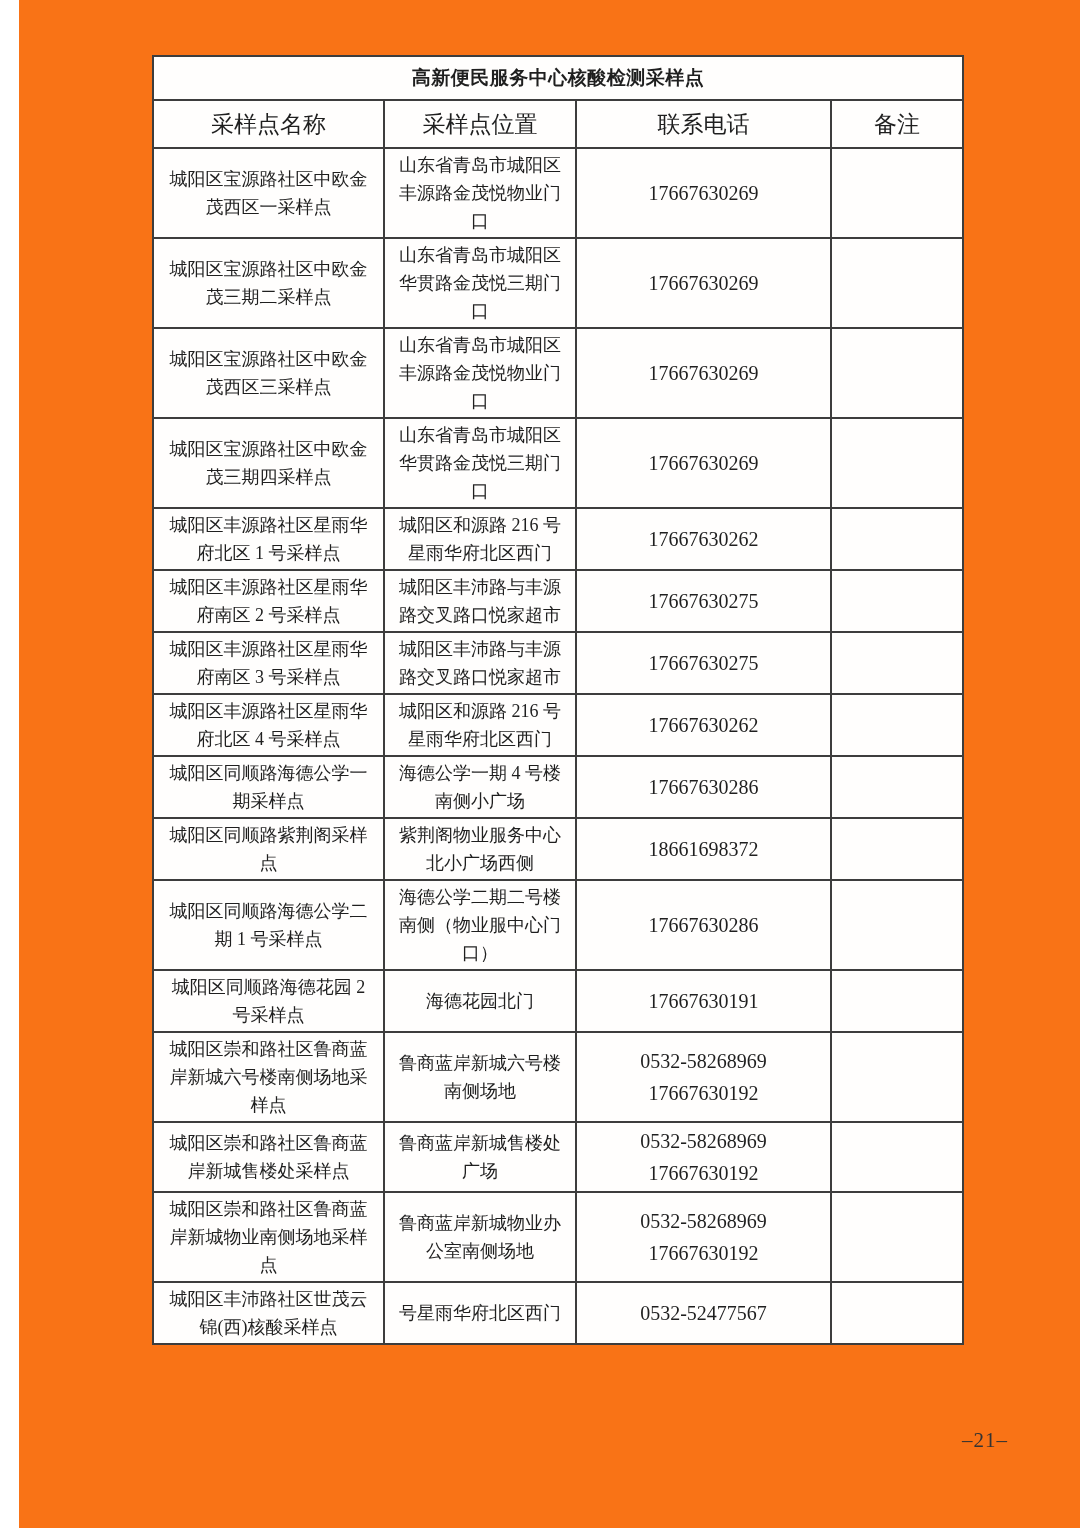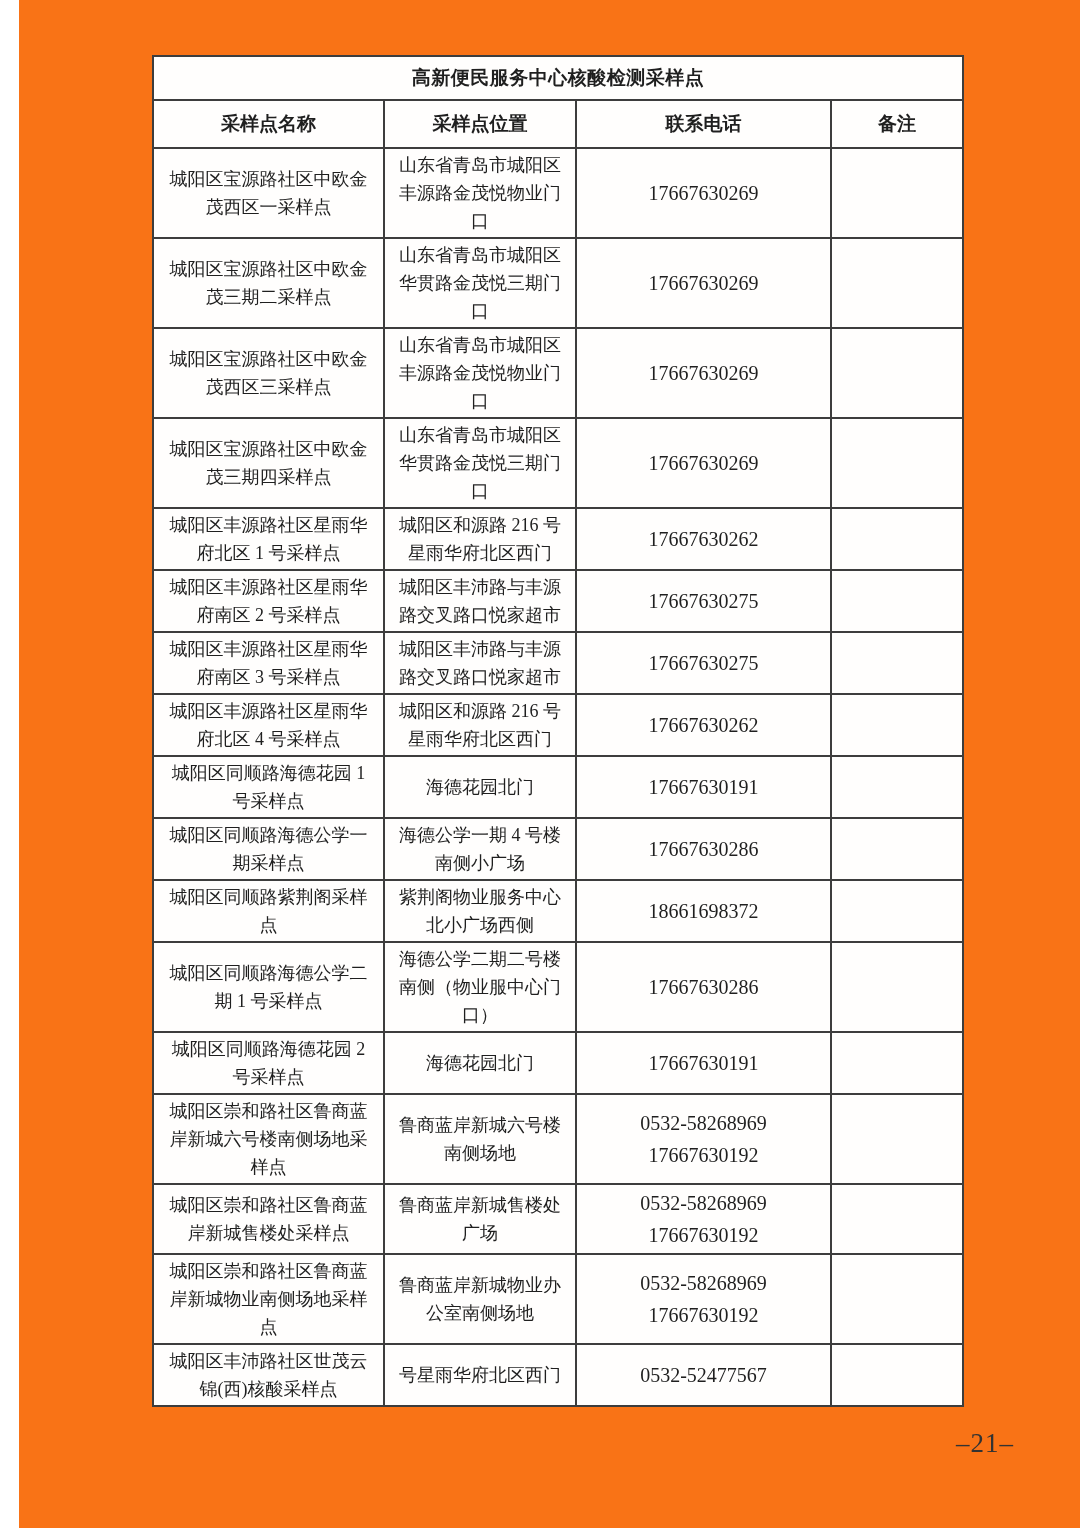--- a/index.html
+++ b/index.html
@@ -29,43 +29,43 @@
   .title-cell {
     height:40px;
     text-align:center;
     font-weight:bold;
     font-size:19px;
     letter-spacing:0.5px;
   }
   th.col-header {
     height:44px;
     text-align:center;
-    font-weight:bold;
-    font-size:19px;
+    font-weight:normal;
+    font-size:23px;
   }
   td.name-cell, td.loc-cell {
     font-size:18px;
     line-height:28px;
     text-align:center;
     padding:2px 8px;
   }
   td.phone-cell {
     font-size:20px;
     text-align:center;
     padding:2px 4px;
   }
   .phone-line { line-height:32px; }
   td.remark-cell { padding:2px 4px; }
   .page-number {
     position:absolute;
     left:926px;
     top:1428px;
     width:80px;
     text-align:center;
-    font-size:27px;
+    font-size:21px;
     color:#333333;
     letter-spacing:1px;
   }
 </style>
 </head>
 <body>
 
 <div class="page">
   <table class="sampling-table">
     <colgroup>
@@ -144,28 +144,20 @@
         </tr>
         <tr>
           <td class="name-cell">城阳区丰源路社区星雨华府北区 4 号采样点</td>
           <td class="loc-cell">城阳区和源路 216 号星雨华府北区西门</td>
           <td class="phone-cell">
             <div class="phone-line">17667630262</div>
           </td>
           <td class="remark-cell"></td>
         </tr>
         <tr>
-          <td class="name-cell">城阳区同顺路海德花园 1 号采样点</td>
-          <td class="loc-cell">海德花园北门</td>
-          <td class="phone-cell">
-            <div class="phone-line">17667630191</div>
-          </td>
-          <td class="remark-cell"></td>
-        </tr>
-        <tr>
           <td class="name-cell">城阳区同顺路海德公学一期采样点</td>
           <td class="loc-cell">海德公学一期 4 号楼南侧小广场</td>
           <td class="phone-cell">
             <div class="phone-line">17667630286</div>
           </td>
           <td class="remark-cell"></td>
         </tr>
         <tr>
           <td class="name-cell">城阳区同顺路紫荆阁采样点</td>
           <td class="loc-cell">紫荆阁物业服务中心北小广场西侧</td>

